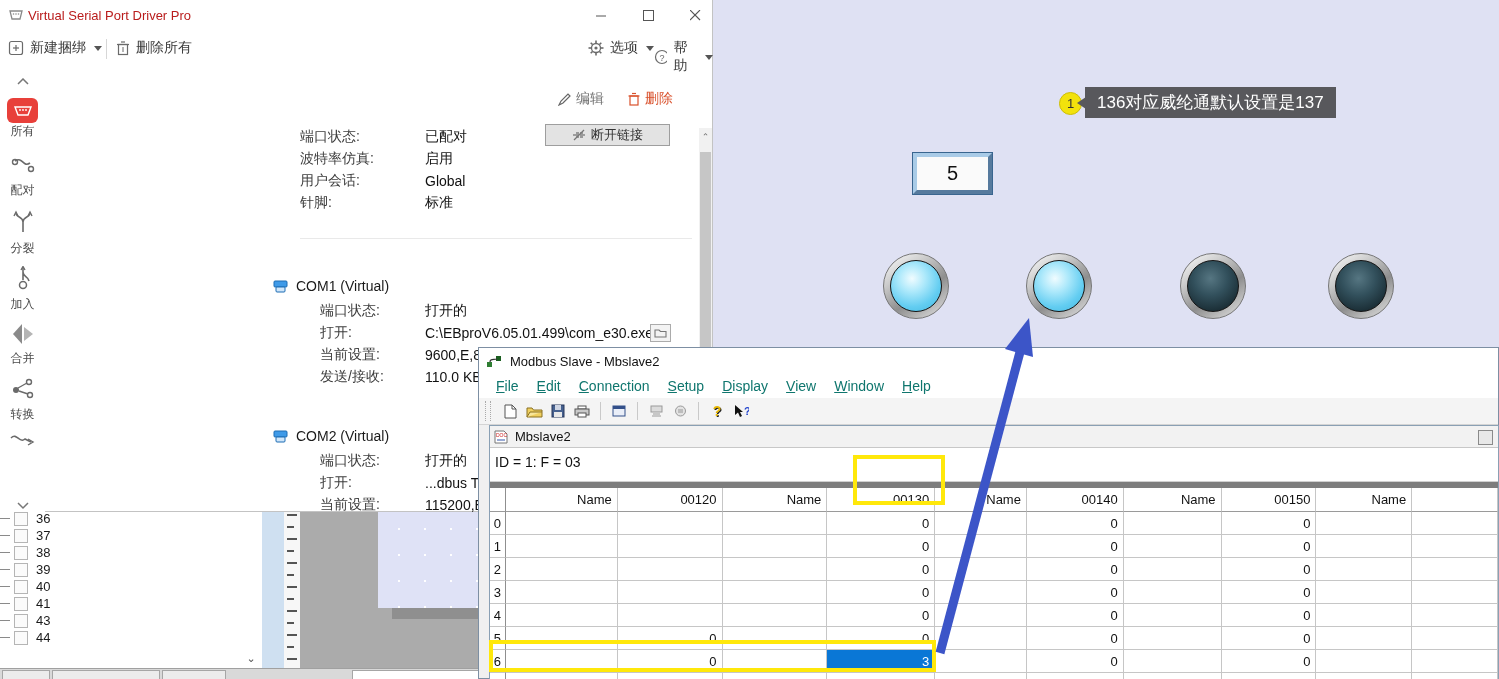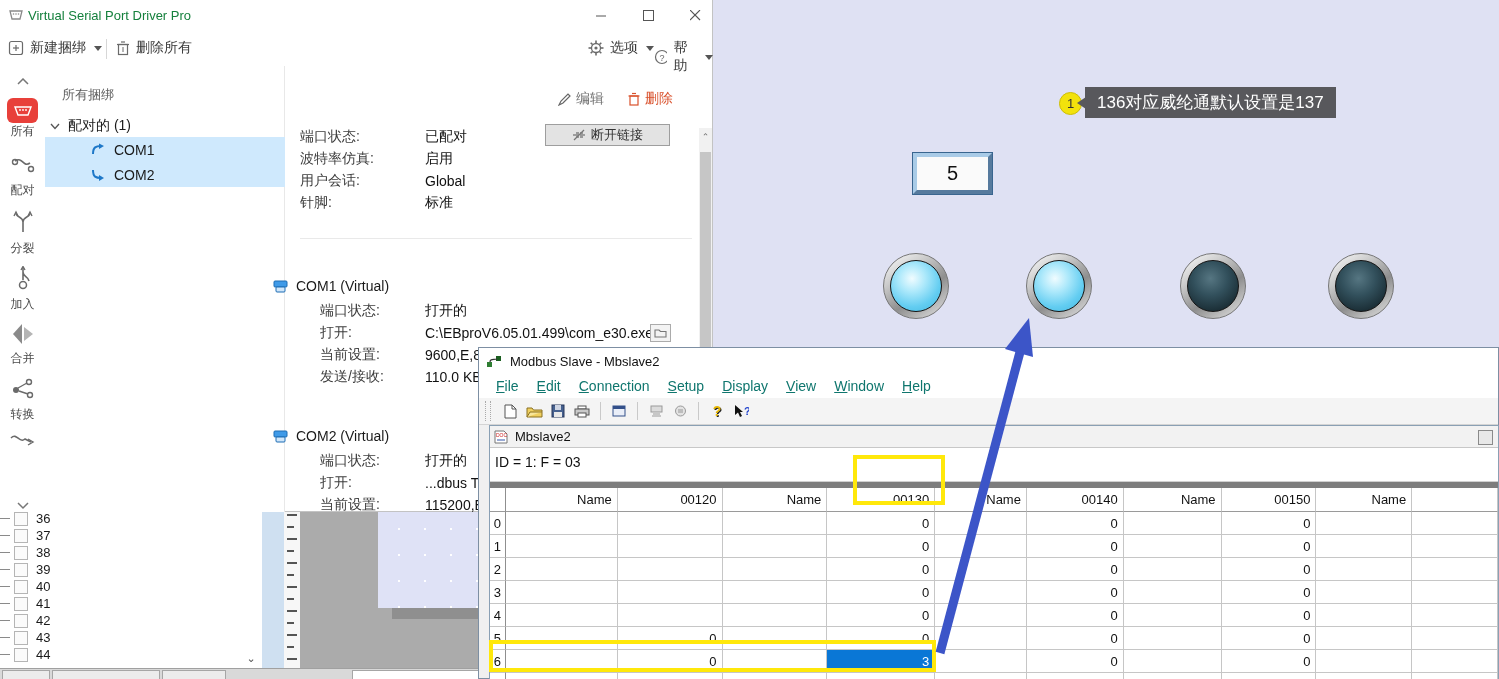--- a/index.html
+++ b/index.html
@@ -39,21 +39,21 @@
     border:4px solid;border-color:#a9cbe7 #567a9d #567a9d #a9cbe7;outline:1px solid #39658f;z-index:2;
     display:flex;align-items:center;justify-content:center;font-size:20px;color:#111;}
   .lamp{position:absolute;top:253px;width:64px;height:64px;border-radius:50%;z-index:2;
     background:linear-gradient(145deg,#ffffff 0%,#cccccc 30%,#8e8e8e 60%,#e9e9e9 100%);border:1px solid #777;}
   .lamp-face{position:absolute;left:6px;top:6px;width:50px;height:50px;border-radius:50%;border:1px solid #141414;}
   .lamp.on .lamp-face{background:radial-gradient(circle at 42% 35%,#f0fcff 0%,#aee9fb 30%,#63cdf1 65%,#3fb6e0 100%);}
   .lamp.off .lamp-face{background:radial-gradient(circle at 45% 35%,#567682 0%,#32505c 40%,#16272e 85%);}
 
   
   #vspd{left:0;top:0;width:713px;height:512px;background:#ffffff;z-index:3;border-right:1px solid #c3c3c3;border-bottom:1px solid #c3c3c3;box-sizing:border-box;}
-  #vspd-title{left:28px;top:8px;font-size:13px;color:#15803d;}
+  #vspd-title{left:28px;top:8px;font-size:13px;color:#b91c1c;}
   .win-btn{width:30px;height:22px;display:flex;align-items:center;justify-content:center;}
   #vspd-toolbar-text .tb-item{display:flex;align-items:center;gap:6px;font-size:14px;color:#3c3c3c;}
   .caret{width:0;height:0;border-left:4px solid transparent;border-right:4px solid transparent;border-top:5px solid #555;margin-left:2px;}
   .vtool-sep{position:absolute;width:1px;height:20px;background:#d7d7d7;}
   
   #vspd-sidebar{left:0;top:66px;width:45px;height:446px;background:#fff;}
   .side-item{position:absolute;left:0;width:45px;text-align:center;}
   .side-label{font-size:12px;color:#4a4a4a;}
   .allports-badge{width:31px;height:25px;border-radius:6px;background:#e8403a;margin:0 auto;display:flex;align-items:center;justify-content:center;}
   
@@ -146,25 +146,20 @@
         <span class="blist-num">40</span>
       </div>
       <div class="blist-row">
         <span class="blist-dash"></span>
         <span class="blist-cb"></span>
         <span class="blist-num">41</span>
       </div>
       <div class="blist-row">
         <span class="blist-dash"></span>
         <span class="blist-cb"></span>
-        <span class="blist-num">42</span>
-      </div>
-      <div class="blist-row">
-        <span class="blist-dash"></span>
-        <span class="blist-cb"></span>
         <span class="blist-num">43</span>
       </div>
       <div class="blist-row">
         <span class="blist-dash"></span>
         <span class="blist-cb"></span>
         <span class="blist-num">44</span>
       </div>
     </div>
   <div class="abs" id="blist-scroll-arrow">⌄</div>
   <div class="abs" id="behind-frame-strip"></div>
@@ -349,43 +344,20 @@
           <path d="M19 9 L24 12 L19 15" fill="none" stroke="#6a6a6a" stroke-width="1.4"></path>
         </svg>
       </div>
       <div class="side-item" style="top:430px;">
         <svg width="12" height="8">
             <polyline points="1,1 6,6 11,1" fill="none" stroke="#777" stroke-width="1.5"></polyline>
           </svg>
       </div>
     </div>
 
-    <div class="abs" id="vspd-tree">
-      <div class="abs" id="tree-header">所有捆绑</div>
-      <div class="abs" id="tree-group">
-        <svg width="10" height="7">
-            <polyline points="1,1 5,5.5 9,1" fill="none" stroke="#555" stroke-width="1.3"></polyline>
-          </svg>
-        <span>配对的 (1)</span>
-      </div>
-      <div class="abs tree-sel" style="top:71px;">
-        <svg style="margin-left:46px;" width="15" height="13">
-          <path d="M2 11 C2 4 5 3 10 3" fill="none" stroke="#1e78c8" stroke-width="2"></path>
-          <path d="M8 0.5 L13 3 L8 6 Z" fill="#1e78c8"></path>
-        </svg>
-        <span style="margin-left:8px;">COM1</span>
-      </div>
-      <div class="abs tree-sel" style="top:96px;">
-        <svg style="margin-left:46px;" width="15" height="13">
-          <path d="M2 2 C2 9 5 10 10 10" fill="none" stroke="#1e78c8" stroke-width="2"></path>
-          <path d="M8 7 L13 10 L8 13 Z" fill="#1e78c8"></path>
-        </svg>
-        <span style="margin-left:8px;">COM2</span>
-      </div>
-    </div>
 
     <div class="abs action-link" style="left:558px;top:90px;">
       <svg width="13" height="13">
         <path d="M1 12 L3 8 L10 1 L12 3 L5 10 Z" fill="none" stroke="#666" stroke-width="1.2"></path>
       </svg>
       <span>编辑</span>
     </div>
     <div class="abs action-link" style="left:628px;top:90px;color:var(--del-red,#d9512c);">
       <svg width="12" height="14">
         <rect x="2" y="4" width="8" height="9" fill="none" stroke="#d9512c" stroke-width="1.2"></rect>

